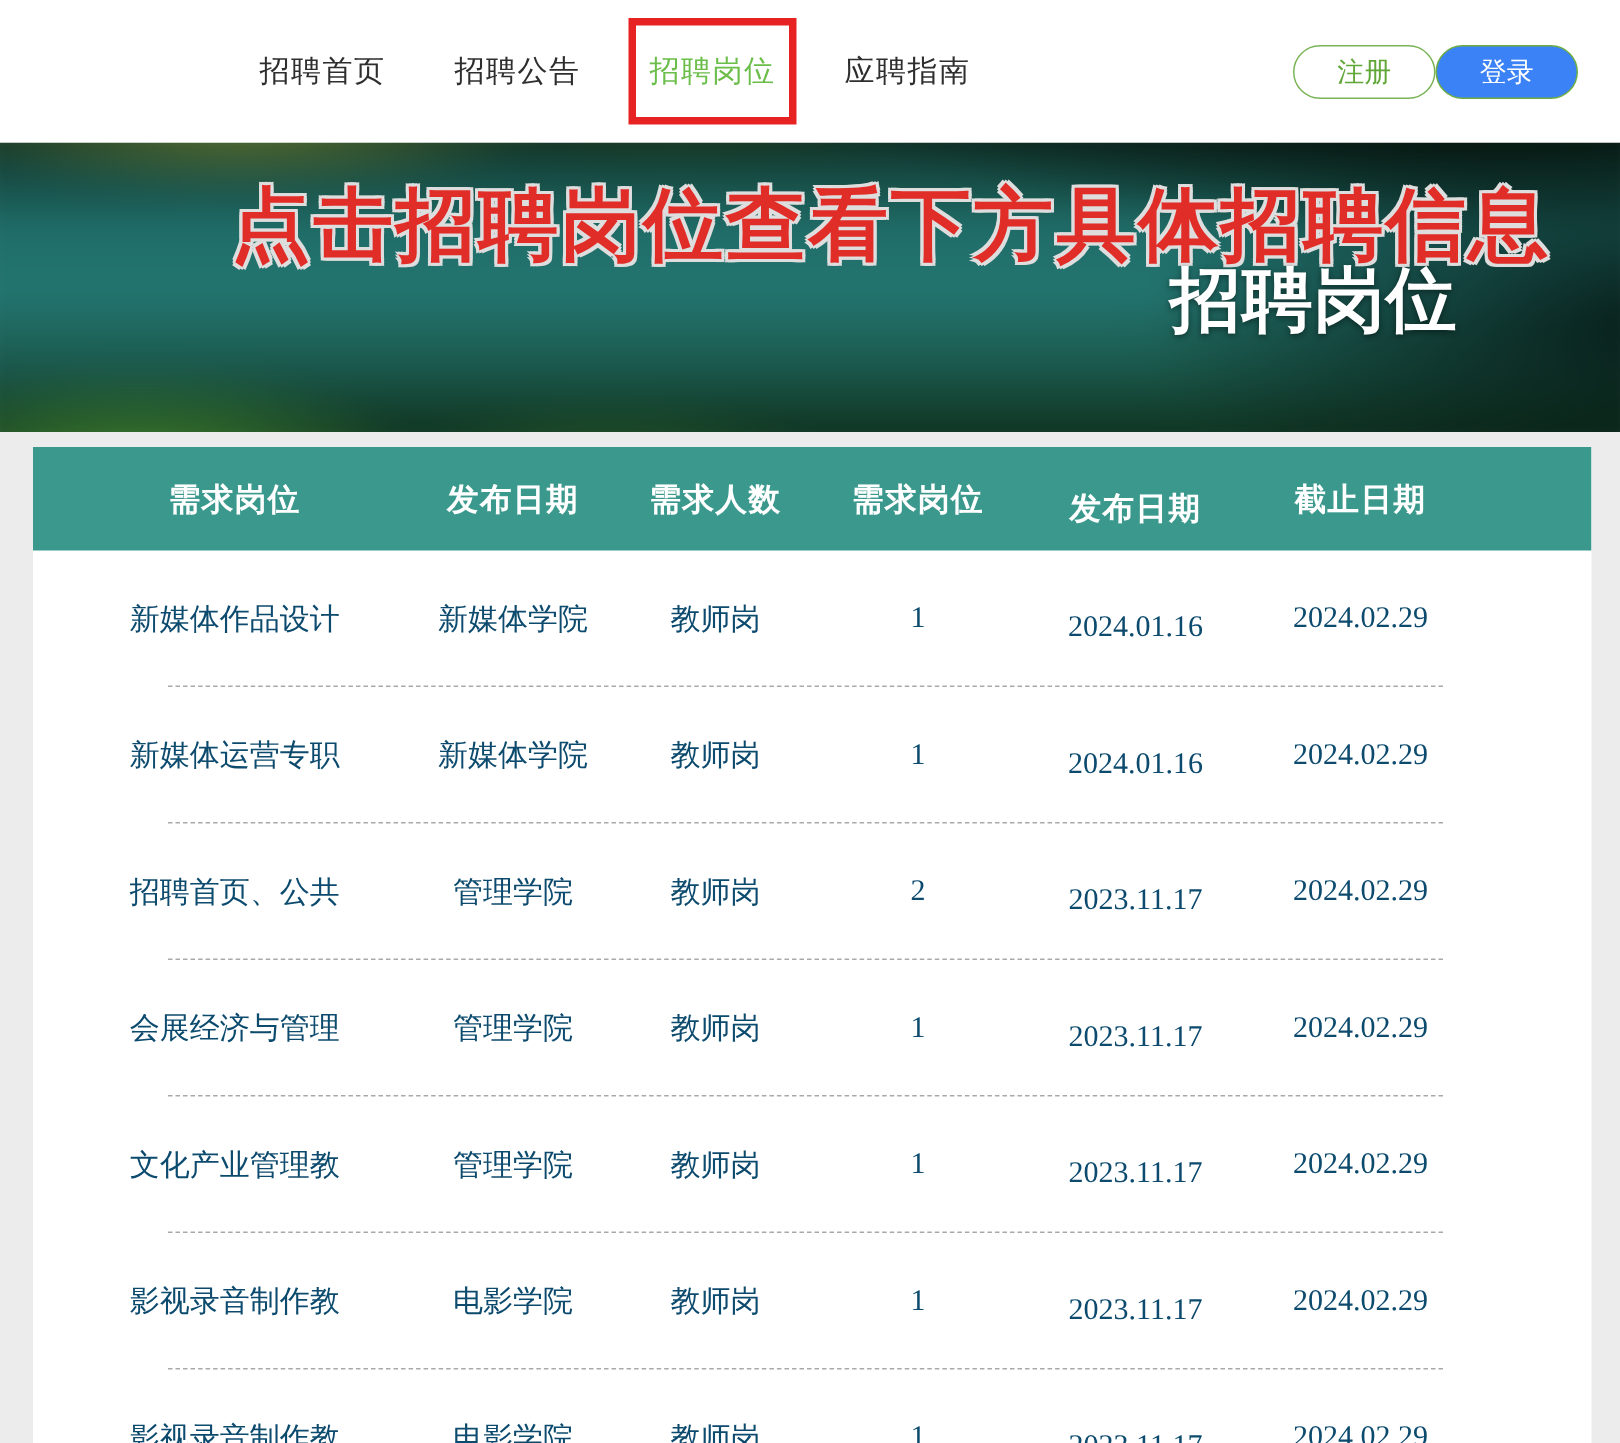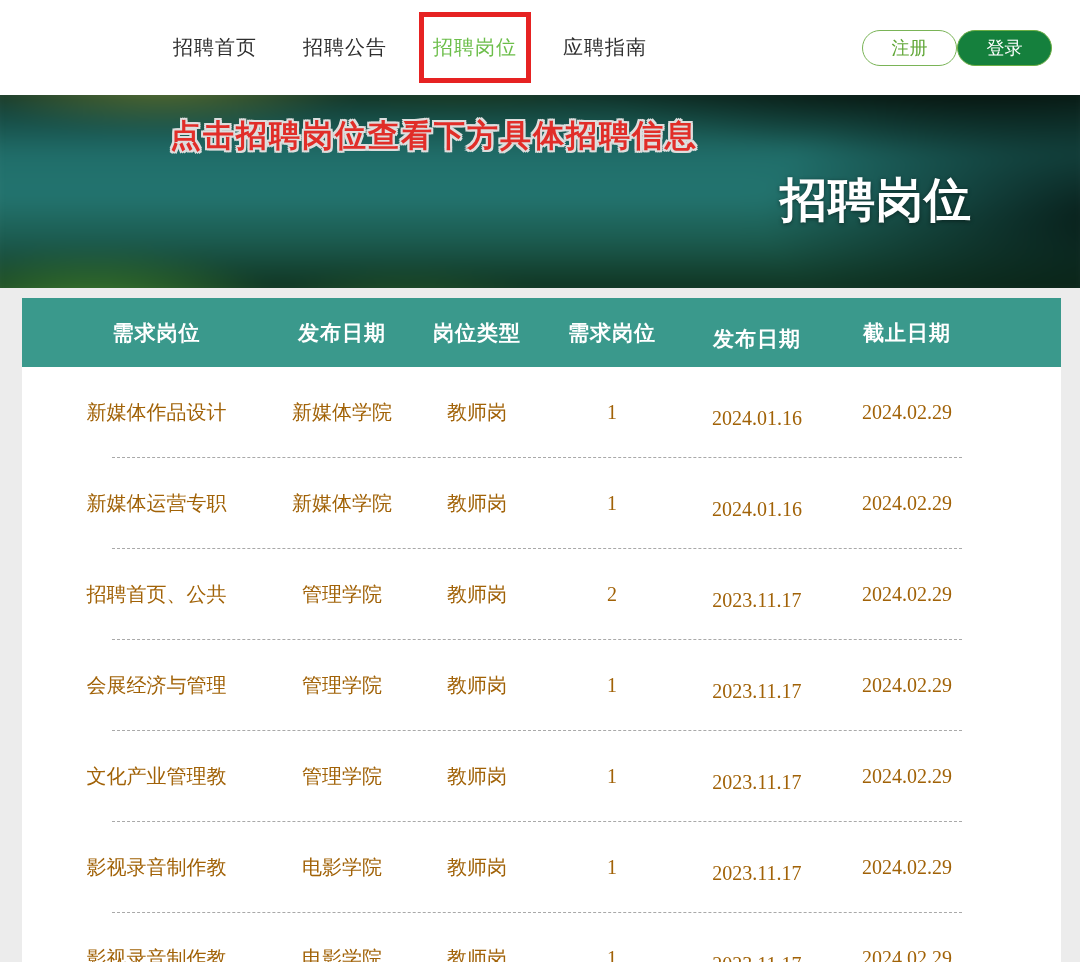--- a/index.html
+++ b/index.html
@@ -54,21 +54,21 @@
     align-items: center;
     justify-content: center;
     cursor: pointer;
   }
   .btn-register {
     background: #ffffff;
     border: 1px solid #7ab457;
     color: #61a738;
   }
   .btn-login {
-    background: #15803d;
+    background: #3b82f6;
     border: 1px solid #6dae44;
     color: #ffffff;
     font-family: Liberation Serif, serif;
   }
 
   
   .hero {
     position: relative;
     height: 193px;
     overflow: hidden;
@@ -82,25 +82,25 @@
       radial-gradient(ellipse 300px 70px at 16% 2%, rgba(118,136,52,0.75), transparent 70%),
       radial-gradient(ellipse 240px 54px at 42% 0%, rgba(40,70,28,0.6), transparent 70%),
       radial-gradient(ellipse 280px 100px at 10% 104%, rgba(76,148,44,0.85), transparent 70%),
       radial-gradient(ellipse 220px 80px at 38% 106%, rgba(58,118,40,0.55), transparent 70%),
       radial-gradient(ellipse 480px 190px at 102% 60%, rgba(2,12,8,0.85), transparent 75%),
       radial-gradient(ellipse 520px 120px at 88% -4%, rgba(3,10,6,0.9), transparent 75%),
       linear-gradient(180deg, #0b1b10 0%, #14443c 14%, #206e6a 34%, #23746f 52%, #1b5a4e 72%, #123c2a 88%, #0d2c1c 100%);
   }
   .hero-annotation {
     position: absolute;
-    left: 170px;
+    left: 154px;
     top: 20px;
     font-family: Liberation Mono, monospace;
     font-weight: bold;
-    font-size: 31px;
+    font-size: 53px;
     letter-spacing: 2px;
     color: #e12d28;
     white-space: nowrap;
     text-shadow:
       -2px 0 0 #dedede, 2px 0 0 #dedede, 0 -2px 0 #dedede, 0 2px 0 #dedede,
       -2px -2px 0 #dedede, 2px 2px 0 #dedede, -2px 2px 0 #dedede, 2px -2px 0 #dedede;
     z-index: 2;
   }
   .hero-title {
     position: absolute;
@@ -138,21 +138,21 @@
     letter-spacing: 1px;
     text-align: center;
   }
   .trow {
     height: 90px;
     display: flex;
     align-items: center;
     cursor: pointer;
   }
   .td {
-    color: #a16207;
+    color: #0c4a6e;
     font-size: 20px;
     text-align: center;
     white-space: nowrap;
   }
   .c1 { width: 250px; padding-left: 19px; }
   .c2 { width: 140px; }
   .c3 { width: 130px; }
   .c4 { width: 140px; }
   .c5 { width: 150px; margin-top: 12px; }
   .c6 { width: 150px; }
@@ -182,21 +182,21 @@
 <section class="hero">
   <div class="hero-bg"></div>
   <div class="hero-annotation">点击招聘岗位查看下方具体招聘信息</div>
   <div class="hero-title">招聘岗位</div>
 </section>
 
 <main class="card">
   <div class="thead">
     <div class="th c1">需求岗位</div>
     <div class="th c2">发布日期</div>
-    <div class="th c3">岗位类型</div>
+    <div class="th c3">需求人数</div>
     <div class="th c4">需求岗位</div>
     <div class="th c5">发布日期</div>
     <div class="th c6">截止日期</div>
   </div>
 
   <div class="trow">
     <div class="td c1">新媒体作品设计</div>
     <div class="td c2">新媒体学院</div>
     <div class="td c3">教师岗</div>
     <div class="td c4">1</div>

